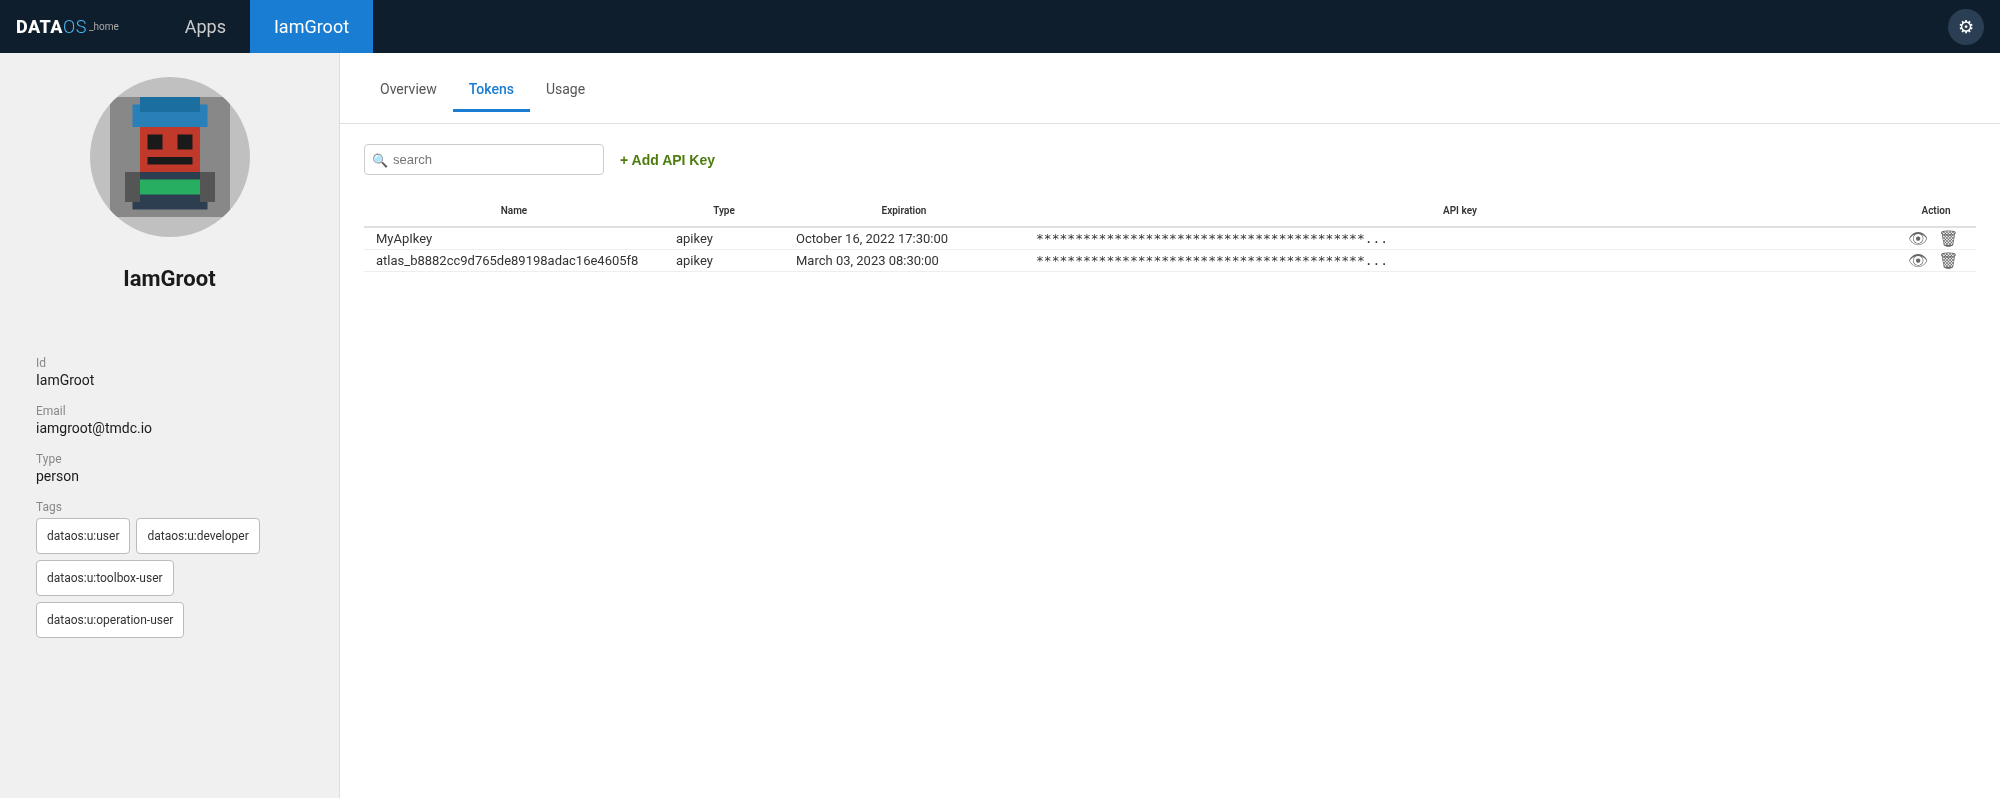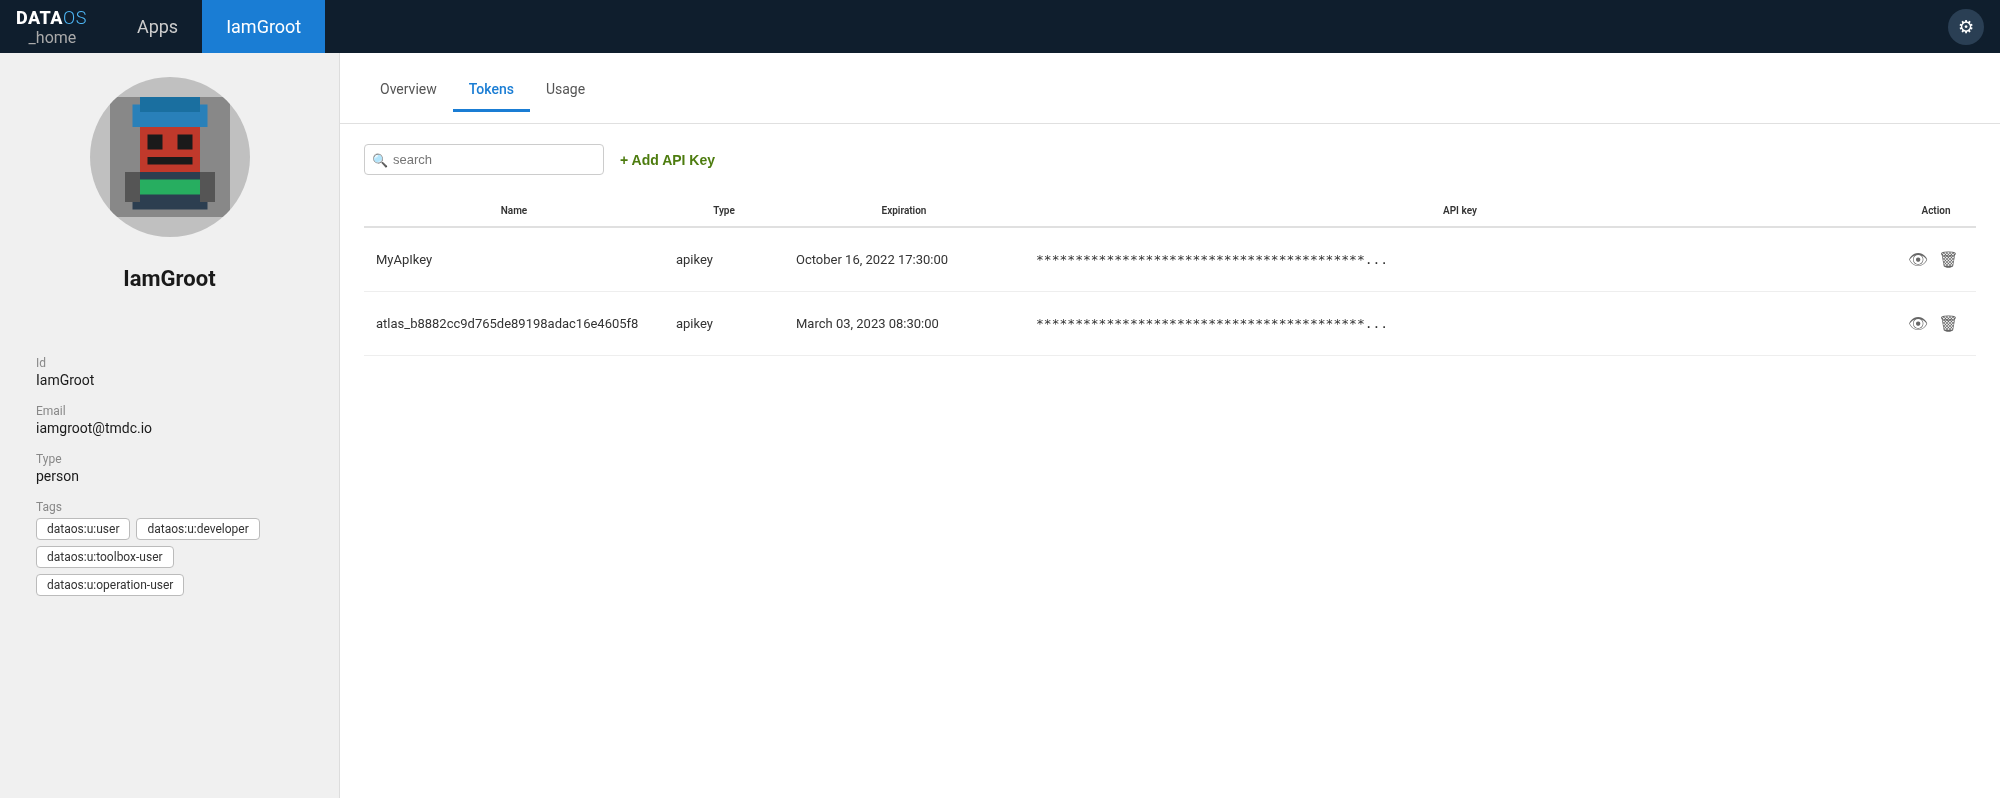--- a/index.html
+++ b/index.html
@@ -10,32 +10,31 @@
       background: #0f1e2d;
       height: 53px;
       display: flex;
       align-items: center;
       padding: 0 16px;
       position: relative;
     }
     .navbar-brand {
       display: flex;
       align-items: center;
-      margin-right: 26px;
-      flex-direction: column;
+      margin-right: 42px;
     }
     .brand-data {
       color: #fff;
       font-size: 18px;
       font-weight: 700;
       letter-spacing: 0.5px;
     }
     .brand-data span.data { color: #fff; font-weight: 800; }
     .brand-data span.os { color: #4db6f5; font-weight: 300; }
-    .brand-home { color: #aaa; font-size: 16px; margin-left: 2px; }
+    .brand-home { color: #aaa; font-size: 10px; margin-left: 2px; }
     .nav-items {
       display: flex;
       align-items: stretch;
       height: 53px;
     }
     .nav-item {
       display: flex;
       align-items: center;
       padding: 0 24px;
       color: #ccc;
@@ -120,21 +119,21 @@
     }
     .tags-container {
       display: flex;
       flex-wrap: wrap;
       gap: 6px;
       margin-top: 4px;
     }
     .tag {
       border: 1px solid #bbb;
       border-radius: 4px;
-      padding: 3px 10px;
+      padding: 10px 10px;
       font-size: 12px;
       color: #333;
       background: #fff;
     }
 
     
     .content-panel {
       flex: 1;
       background: #fff;
       display: flex;
@@ -213,21 +212,21 @@
       text-align: center;
       padding: 10px 12px;
       font-size: 10px;
       font-weight: 600;
       color: #333;
     }
     .tokens-table tbody tr {
       border-bottom: 1px solid #eee;
     }
     .tokens-table td {
-      padding: 22px 12px;
+      padding: 1px 12px;
       font-size: 13px;
       color: #333;
     }
     .td-apikey {
       font-family: monospace;
       font-size: 12px;
       color: #666;
       max-width: 400px;
       overflow: hidden;
       text-overflow: ellipsis;

